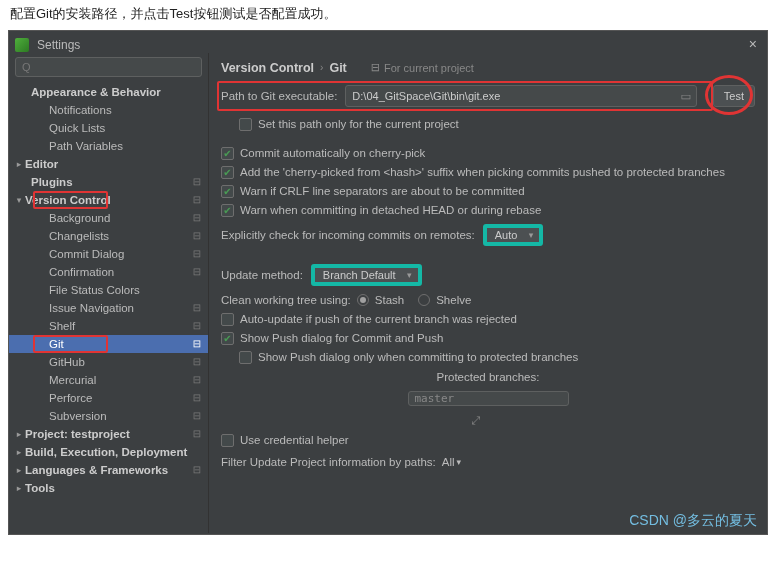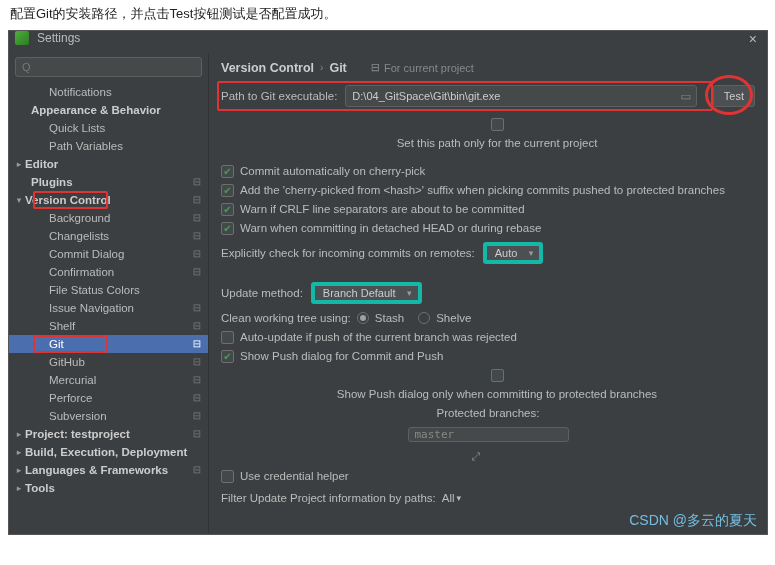--- a/index.html
+++ b/index.html
@@ -1,19 +1,19 @@
 <!DOCTYPE html>
 <html><head>
 <meta charset="utf-8">
 <style>
   * { margin: 0; padding: 0; box-sizing: border-box; font-family: "Segoe UI", Arial, sans-serif; }
   body { background: #fff; width: 775px; height: 565px; font-size: 12px; color: #333; }
   .instructions { padding: 4px 10px; font-size: 13px; line-height: 1.5; color: #222; }
   .window { margin: 2px 8px; width: 760px; height: 505px; background: #3c3f41; color: #bbbbbb; border: 1px solid #555; position: relative; }
-  .titlebar { height: 22px; background: #3c3f41; display: flex; align-items: flex-start; padding: 0 6px; border-bottom: 1px solid transparent; }
+  .titlebar { height: 22px; background: #3c3f41; display: flex; align-items: flex-end; padding: 0 6px; border-bottom: 1px solid transparent; }
   .titlebar .app-icon { width: 14px; height: 14px; background: linear-gradient(135deg,#4faf3c,#2d7a23); margin-right: 8px; border-radius: 2px; }
   .titlebar .title { flex: 1; font-size: 12px; color: #bbb; }
   .titlebar .close { font-size: 14px; color: #bbb; cursor: pointer; padding: 0 4px; }
   .content { display: flex; height: 480px; }
   .sidebar { width: 200px; background: #3c3f41; border-right: 1px solid #323232; display: flex; flex-direction: column; }
   .search-row { padding: 4px 6px 2px 6px; }
   .search { width: 100%; height: 20px; background: #45494a; border: 1px solid #5e6060; color: #999; padding: 0 6px; font-size: 11px; border-radius: 3px; }
   .tree { flex: 1; overflow-y: auto; padding-top: 4px; font-size: 11.5px; }
   .node { display: flex; align-items: center; padding: 3px 4px; cursor: pointer; position: relative; }
   .node .arrow { width: 12px; height: 12px; display: inline-flex; align-items: center; justify-content: center; color: #999; font-size: 9px; }
@@ -32,21 +32,21 @@
   .breadcrumb .current-proj { margin-left: 18px; color: #888; font-size: 11px; display: flex; align-items: center; gap: 4px; }
   .path-row { display: flex; align-items: center; gap: 8px; margin-bottom: 8px; position: relative; }
   .path-row .outline { position: absolute; left: -4px; right: 42px; top: -4px; bottom: -4px; border: 2px solid #e03434; border-radius: 2px; pointer-events: none; }
   .path-label { white-space: nowrap; }
   .path-input { flex: 1; height: 22px; background: #45494a; border: 1px solid #5e6060; color: #ccc; padding: 0 6px; font-size: 11px; border-radius: 3px; }
   .browse-icon { width: 18px; height: 18px; display: inline-flex; align-items: center; justify-content: center; color: #888; margin-left: -28px; margin-right: 10px; }
   .test-wrap { position: relative; }
   .test-btn { height: 22px; padding: 0 10px; background: #4c5052; border: 1px solid #5e6060; color: #ccc; border-radius: 3px; cursor: pointer; font-size: 11px; }
   .test-circle { position: absolute; left: -8px; top: -10px; width: 48px; height: 40px; border: 3px solid #e03434; border-radius: 50%; pointer-events: none; }
   .check-row { display: flex; align-items: center; gap: 6px; padding: 3px 0; }
-  .check-row.indent { padding-left: 18px; flex-direction: column; }
+  .check-row.indent { padding-left: 18px; }
   .checkbox { width: 13px; height: 13px; border: 1px solid #6e6e6e; background: #43494a; display: inline-flex; align-items: center; justify-content: center; font-size: 10px; color: #a0a0a0; border-radius: 2px; }
   .checkbox.checked::before { content: "✔"; color: #499c54; font-size: 10px; }
   .section-gap { height: 10px; }
   .field-row { display: flex; align-items: center; gap: 8px; padding: 4px 0; }
   .select { height: 22px; background: #4c5052; border: 4px solid #14b8a6; color: #ccc; padding: 0 22px 0 8px; font-size: 11px; border-radius: 3px; position: relative; display: inline-flex; align-items: center; min-width: 60px; }
   .select::after { content: "▾"; position: absolute; right: 6px; color: #999; font-size: 9px; }
   .radio-row { display: flex; align-items: center; gap: 6px; padding: 4px 0; }
   .radio { width: 12px; height: 12px; border: 1px solid #6e6e6e; border-radius: 50%; display: inline-flex; align-items: center; justify-content: center; }
   .radio.checked::before { content: ""; width: 6px; height: 6px; background: #a0a0a0; border-radius: 50%; }
   .protected-row { display: flex; align-items: center; gap: 8px; padding: 4px 0; flex-direction: column; }
@@ -68,25 +68,25 @@
     <div class="app-icon"></div>
     <div class="title">Settings</div>
     <div class="close">×</div>
   </div>
   <div class="content">
     <div class="sidebar">
       <div class="search-row">
         <input class="search" value="Q" style="color: rgb(119, 119, 119);" placeholder="">
       </div>
       <div class="tree">
-        <div class="node ind2">
-            <span class="label">Notifications</span>
-          </div>
         <div class="node heading ind1">
             <span class="label">Appearance &amp; Behavior</span>
+          </div>
+        <div class="node ind2">
+            <span class="label">Notifications</span>
           </div>
         <div class="node ind2">
             <span class="label">Quick Lists</span>
           </div>
         <div class="node ind2">
             <span class="label">Path Variables</span>
           </div>
         <div class="node heading">
             <span class="arrow">▸</span>
             <span class="label">Editor</span>

